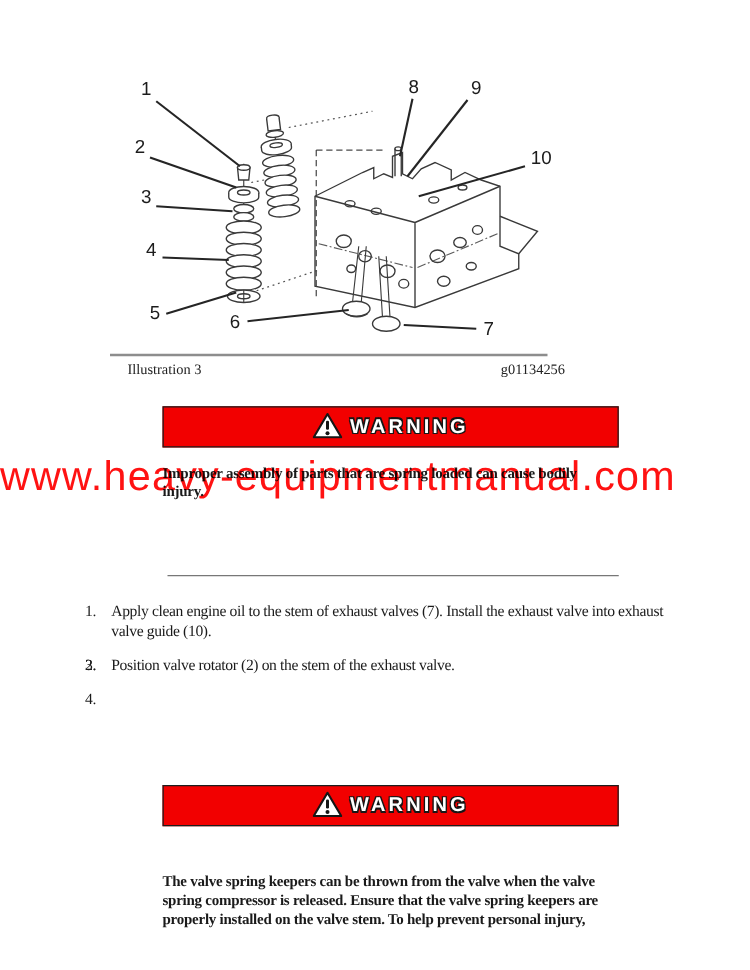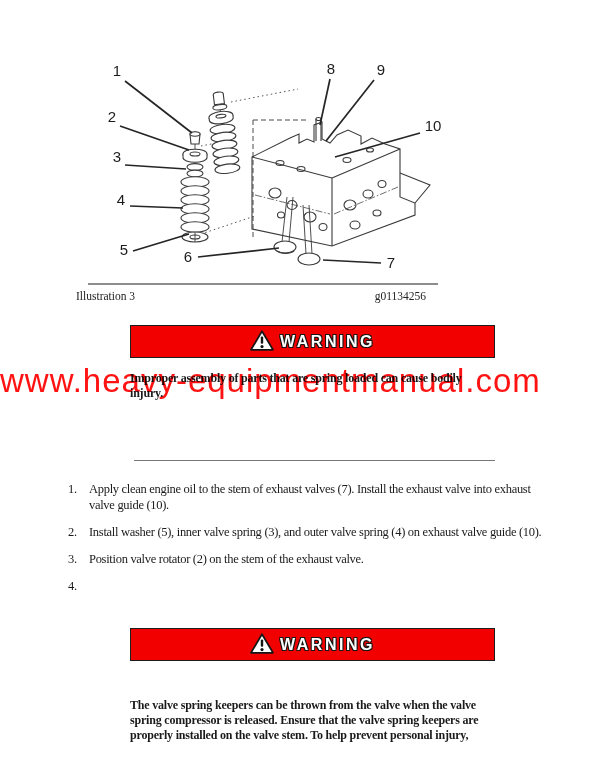--- a/index.html
+++ b/index.html
@@ -18,21 +18,21 @@
   .draw .thin{stroke-width:0.9;}
   .draw .edgeL{stroke:#5c5c5c;stroke-width:0.9;stroke-dasharray:7 2 1.5 2;}
   .callouts line{stroke:#252525;stroke-width:1.7;}
   .callouts text{font:15px "Liberation Sans","DejaVu Sans",sans-serif;fill:#1c1c1c;text-anchor:middle;}
 
   .rule{position:absolute;height:2px;background:#8d8d8d;}
   #rule1{left:88px;top:283px;width:350px;}
   #rule2{left:134px;top:460px;width:361px;height:1px;background:#777;}
 
   .caption-row{
-    position:absolute;left:76px;top:290px;width:350px;
+    position:absolute;left:102px;top:290px;width:350px;
     display:flex;justify-content:space-between;
     font-size:11.5px;color:#222;
   }
 
   
   .warn-banner{
     position:absolute;left:130px;width:365px;height:33px;
     border:1px solid #1d1d1d;box-sizing:border-box;
     display:flex;align-items:center;justify-content:center;gap:6px;
   }
@@ -193,21 +193,20 @@
 
   <div class="rule" id="rule2"></div>
 
   <ol class="steps">
     <li>
       <span class="num">1.</span>
       <span>Apply clean engine oil to the stem of exhaust valves (7). Install the exhaust valve into exhaust valve guide (10).</span>
     </li>
     <li>
       <span class="num">2.</span>
-      <span>Install washer (5), inner valve spring (3), and outer valve spring (4) on exhaust valve guide (10).</span>
     </li>
     <li>
       <span class="num">3.</span>
       <span>Position valve rotator (2) on the stem of the exhaust valve.</span>
     </li>
     <li>
       <span class="num">4.</span>
     </li>
   </ol>
 

